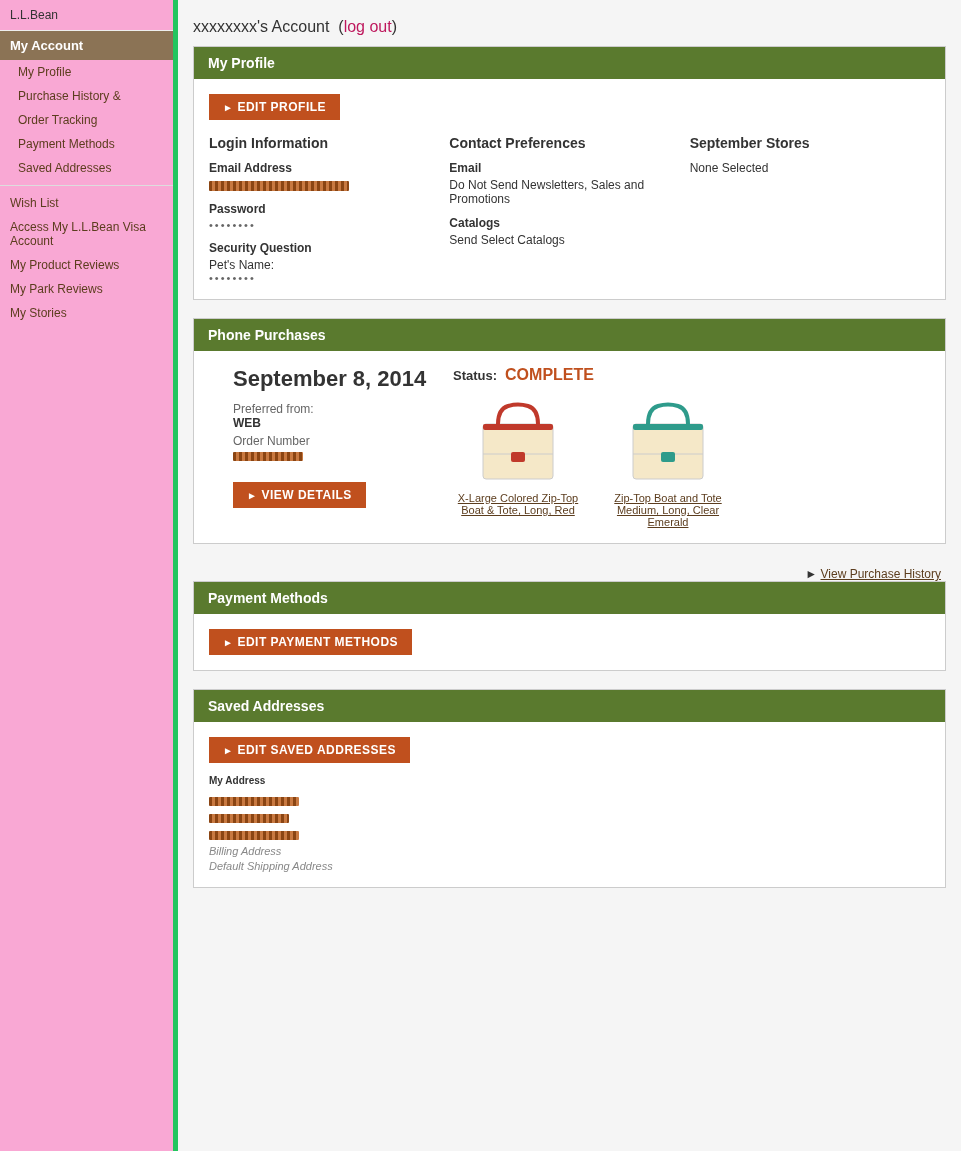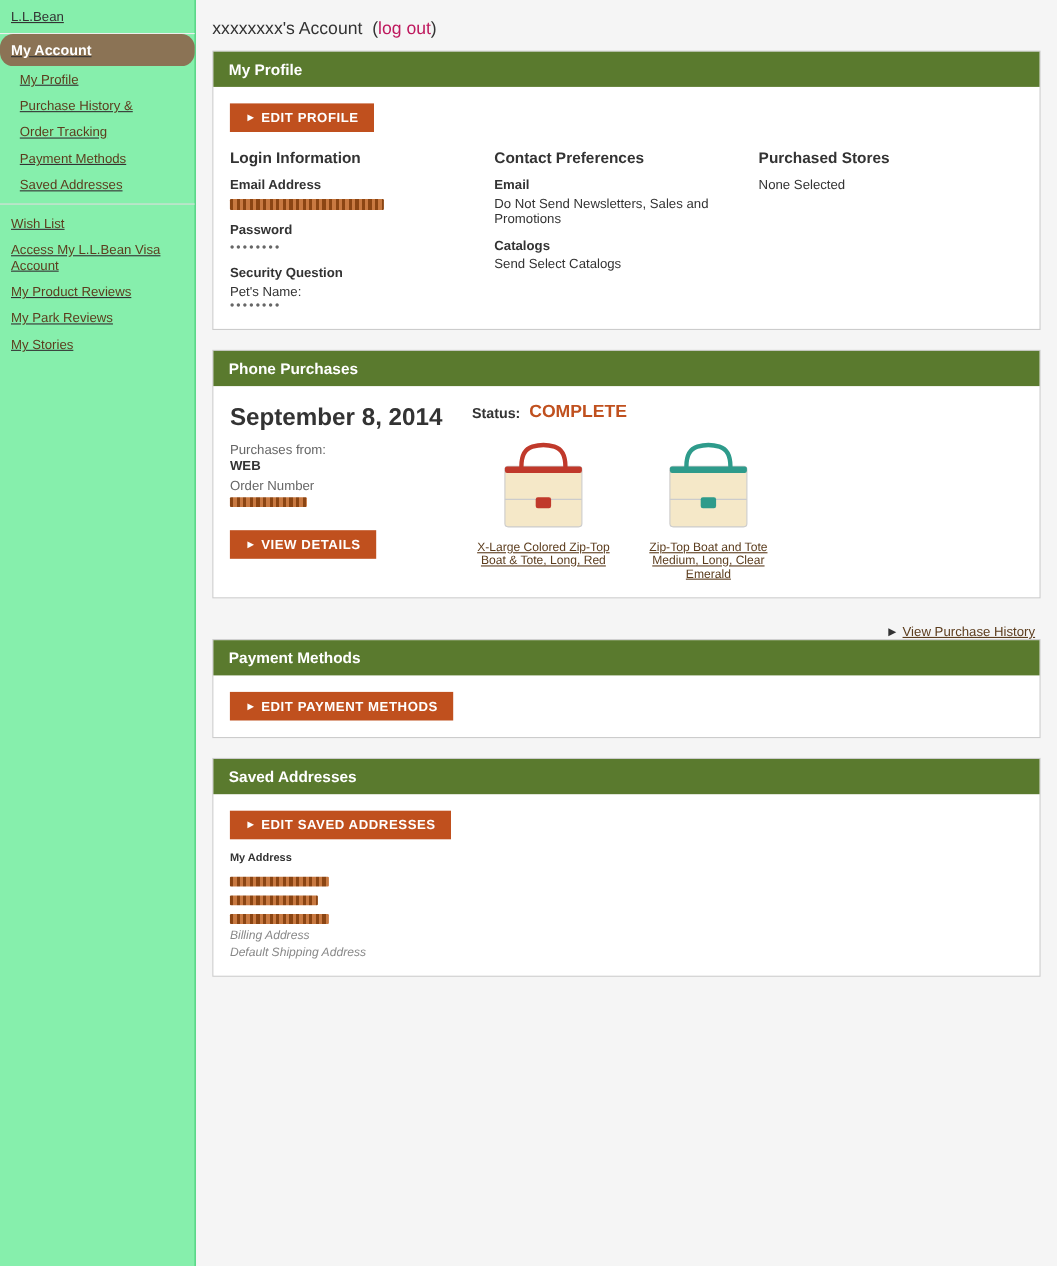--- a/index.html
+++ b/index.html
@@ -1,25 +1,25 @@
 <!DOCTYPE html>
 <html><head>
   <meta charset="utf-8">
   <style>
     * { margin: 0; padding: 0; box-sizing: border-box; }
     body { font-family: Arial, sans-serif; font-size: 13px; color: #333; background: #f5f5f5; }
 
     
     .page-wrapper { display: flex; min-height: 100vh; }
-    .sidebar { width: 178px; min-width: 178px; background: #86efac; border-right: 1px solid #22c55e; padding: 0; text-decoration: underline; }
+    .sidebar { width: 178px; min-width: 178px; background: #f9a8d4; border-right: 5px solid #22c55e; padding: 0; }
     .main-content { flex: 1; padding: 10px 15px; background: #f5f5f5; }
 
     
     .sidebar-logo { padding: 8px 10px; font-size: 12px; color: #333; border-bottom: 1px solid #eee; }
-    .sidebar-account-header { background: #8b7355; color: #fff; padding: 7px 10px; font-size: 13px; font-weight: bold; border-radius: 12px; }
+    .sidebar-account-header { background: #8b7355; color: #fff; padding: 7px 10px; font-size: 13px; font-weight: bold; }
     .sidebar-item { display: block; padding: 5px 10px 5px 18px; color: #5c3d1e; text-decoration: none; font-size: 12px; cursor: pointer; }
     .sidebar-item.sub { }
     .sidebar-divider { border-top: 1px solid #ddd; margin: 5px 0; }
     .sidebar-section { padding: 5px 10px 5px 10px; font-size: 12px; color: #5c3d1e; cursor: pointer; text-decoration: none; display: block; }
 
     
     .page-header { font-size: 16px; padding: 8px 0 10px 0; color: #333; }
     .page-header a { color: #be185d; font-size: 16px; text-decoration: none; }
 
     
@@ -50,21 +50,21 @@
     .field-label { font-weight: bold; font-size: 12px; margin-top: 10px; margin-bottom: 3px; }
     .field-value { font-size: 12px; color: #333; }
     .field-masked { font-size: 11px; color: #666; letter-spacing: 2px; }
     .redacted-line { display: inline-block; background: repeating-linear-gradient(90deg, #8b4513 0px, #8b4513 3px, #c87941 3px, #c87941 6px); height: 10px; width: 140px; border-radius: 1px; vertical-align: middle; }
     .redacted-sm { width: 80px; height: 9px; }
     .redacted-order { width: 70px; height: 9px; }
     .redacted-addr { width: 90px; height: 9px; }
 
     
     .purchases-body { padding: 15px; }
-    .purchase-row { display: flex; gap: 20px; }
+    .purchase-row { display: flex; gap: 20px; margin-left: 24px; }
     .purchase-info { min-width: 200px; }
     .purchase-date { font-size: 22px; font-weight: bold; color: #333; line-height: 1.2; margin-bottom: 10px; }
     .purchase-meta { font-size: 12px; margin-bottom: 4px; }
     .purchase-meta .label { color: #666; }
     .purchase-meta .value { font-weight: bold; }
     .purchase-items { flex: 1; }
     .status-line { font-size: 13px; font-weight: bold; margin-bottom: 10px; display: flex; align-items: center; gap: 8px; }
     .status-complete { color: #c0501e; font-size: 16px; font-weight: bold; text-transform: uppercase; }
     .items-row { display: flex; gap: 20px; }
     .product-item { text-align: center; max-width: 130px; }
@@ -135,35 +135,35 @@
 
           <div class="profile-col">
             <div class="col-header">Contact Preferences</div>
             <div class="field-label">Email</div>
             <div class="field-value">Do Not Send Newsletters, Sales and Promotions</div>
             <div class="field-label">Catalogs</div>
             <div class="field-value">Send Select Catalogs</div>
           </div>
 
           <div class="profile-col">
-            <div class="col-header">Purchased Stores</div>
+            <div class="col-header">September Stores</div>
             <div class="field-value">None Selected</div>
           </div>
         </div>
       </div>
     </div>
 
     <div class="section-card">
       <div class="section-header">Phone Purchases</div>
       <div class="purchases-body">
         <div class="purchase-row">
           <div class="purchase-info">
             <div class="purchase-date">September 8, 2014</div>
             <div class="purchase-meta">
-              <span class="label">Purchases from:</span><br>
+              <span class="label">Preferred from:</span><br>
               <span class="value">WEB</span>
             </div>
             <div class="purchase-meta">
               <span class="label">Order Number</span><br>
               <span class="redacted-line redacted-order"></span>
             </div>
             <div style="margin-top: 20px;">
               <button class="edit-btn">
                 <span class="arrow">►</span>
                 <span>VIEW DETAILS</span>

